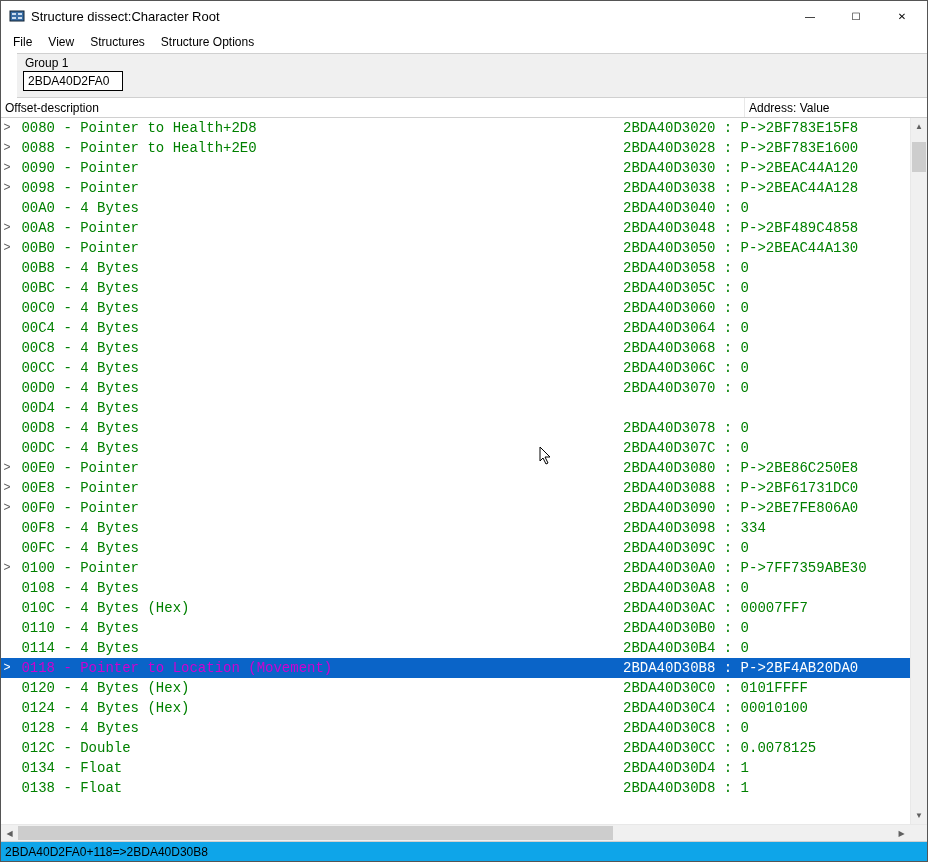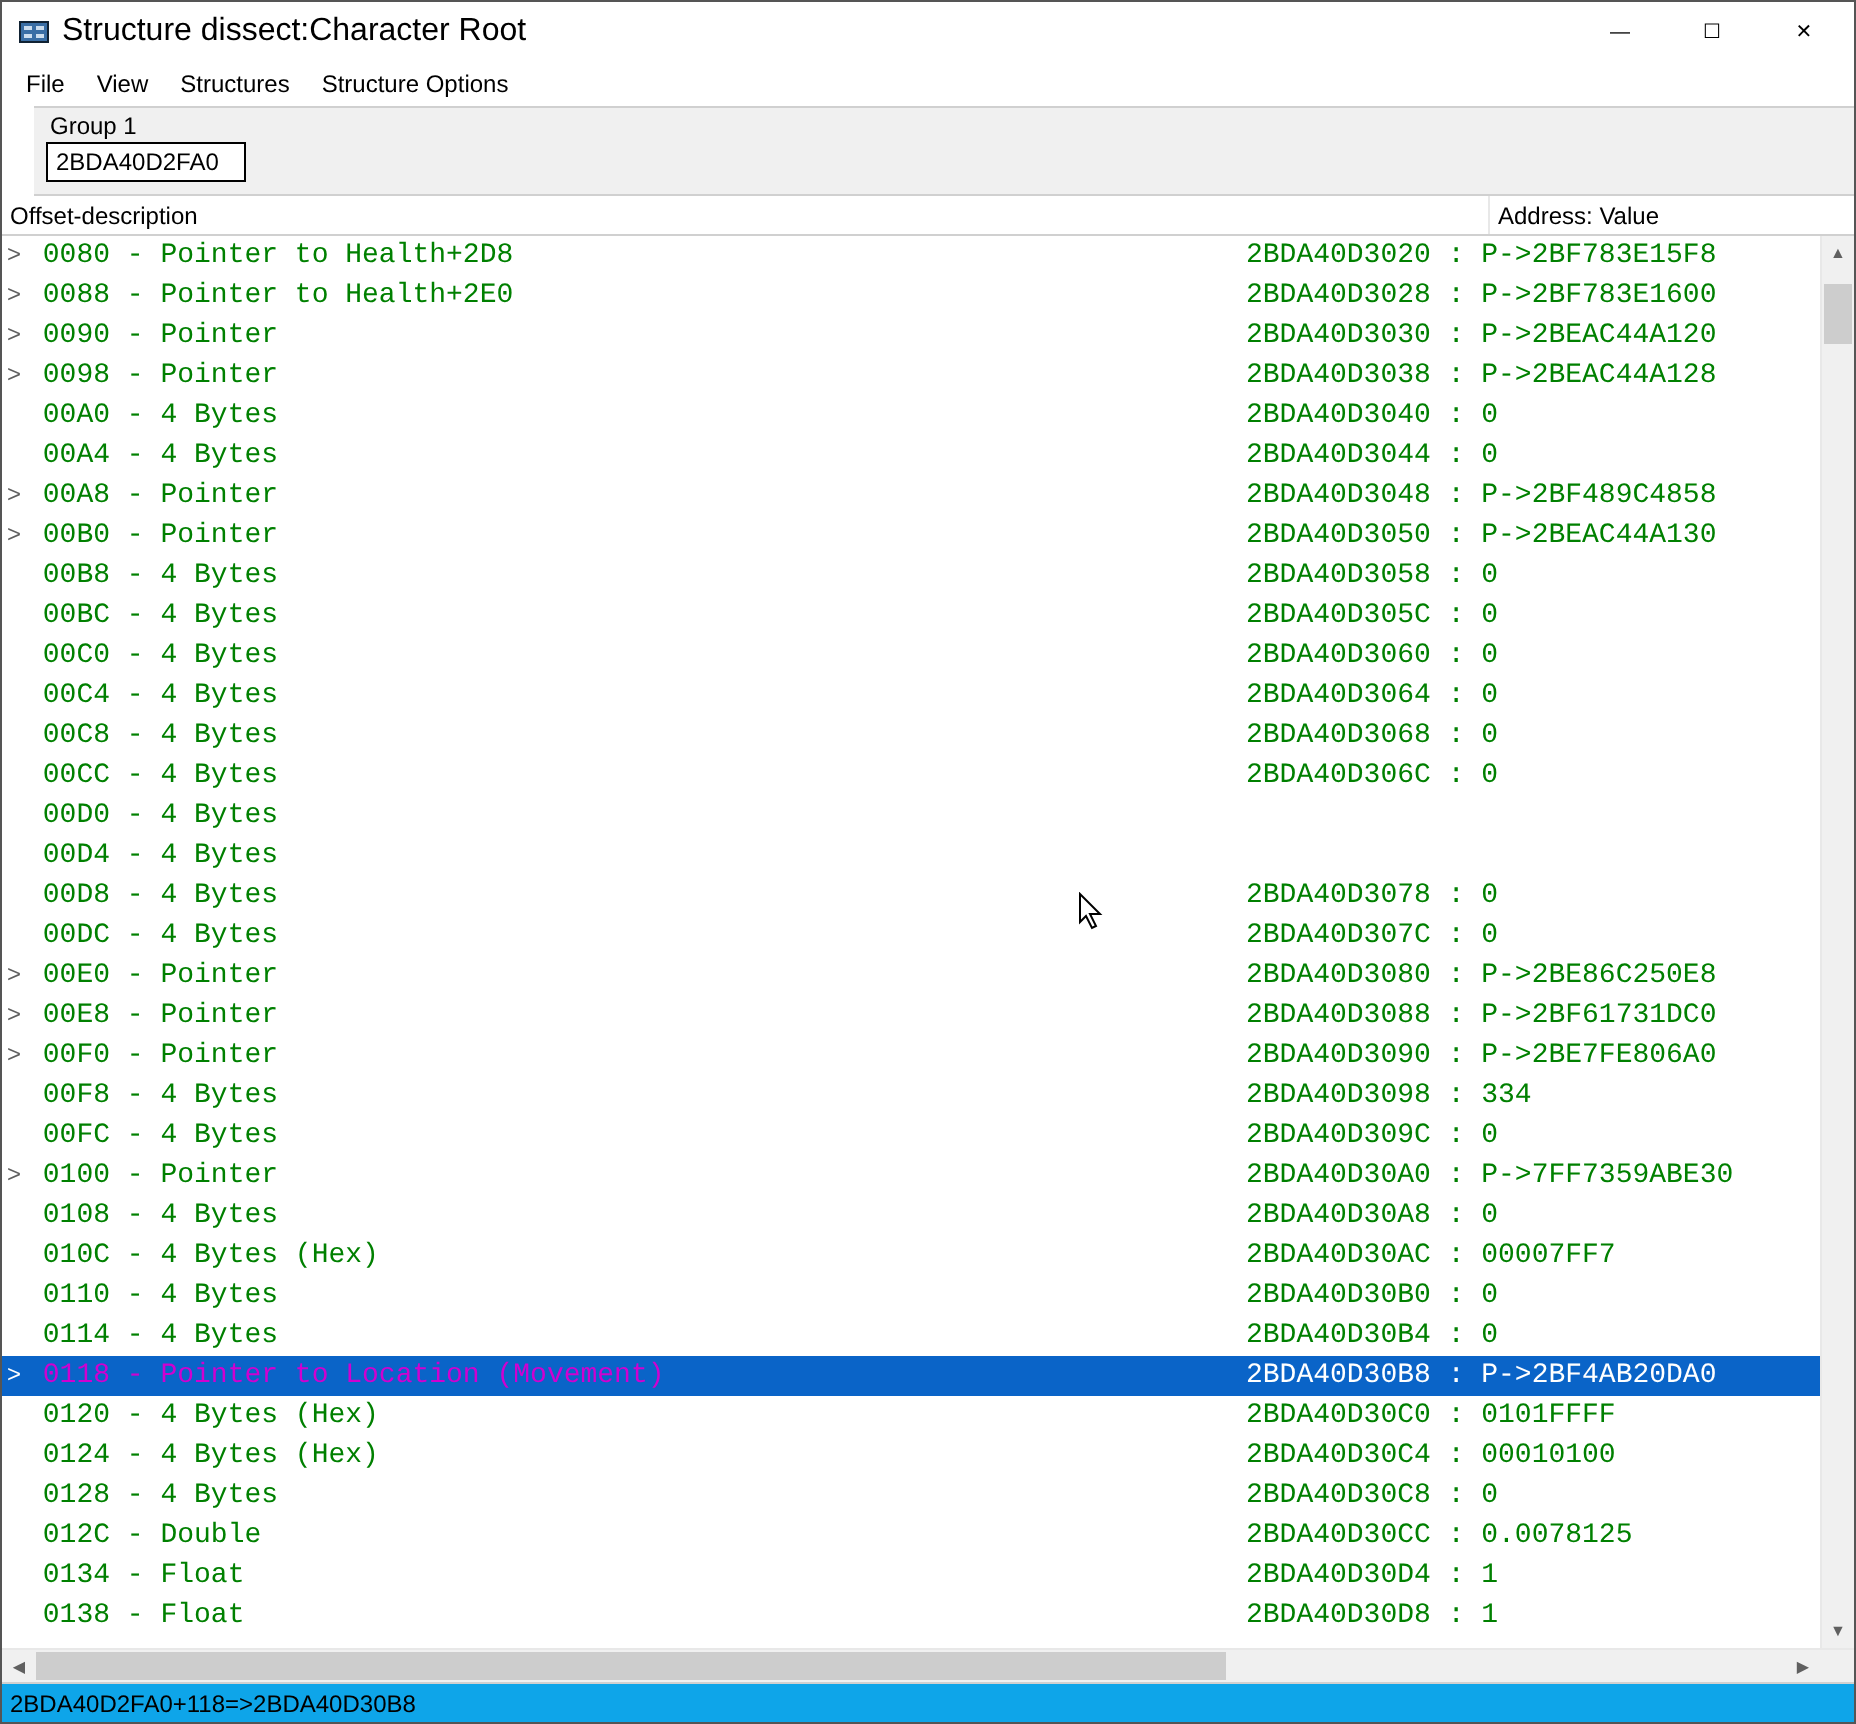--- a/index.html
+++ b/index.html
@@ -15,21 +15,21 @@
       flex-direction: column;
     }
     .titlebar {
       height: 30px;
       display: flex;
       align-items: center;
       padding: 0 2px 0 8px;
       background: #fff;
     }
     .titlebar .icon { width: 16px; height: 16px; margin-right: 6px; display:flex; align-items:center; justify-content:center;}
-    .titlebar .title { flex: 1; font-size: 16px; }
+    .titlebar .title { flex: 1; font-size: 13px; }
     .titlebar .winbtns { display: flex; }
     .titlebar .winbtn {
       width: 46px; height: 30px; display: flex; align-items: center; justify-content: center;
       font-family: "Segoe UI Symbol", sans-serif; font-size: 10px; cursor: default;
     }
 
     .menubar {
       height: 22px;
       display: flex;
       align-items: center;
@@ -188,30 +188,29 @@
   <div class="col-addrval">Address: Value</div>
 </div>
 
 <div class="content">
   <div class="rows" id="rows">
       <div class="row"><span class="exp">&gt;</span><span class="off"> 0080 - Pointer to Health+2D8</span><span class="av">2BDA40D3020 : P-&gt;2BF783E15F8</span></div>
       <div class="row"><span class="exp">&gt;</span><span class="off"> 0088 - Pointer to Health+2E0</span><span class="av">2BDA40D3028 : P-&gt;2BF783E1600</span></div>
       <div class="row"><span class="exp">&gt;</span><span class="off"> 0090 - Pointer</span><span class="av">2BDA40D3030 : P-&gt;2BEAC44A120</span></div>
       <div class="row"><span class="exp">&gt;</span><span class="off"> 0098 - Pointer</span><span class="av">2BDA40D3038 : P-&gt;2BEAC44A128</span></div>
       <div class="row"><span class="exp"> </span><span class="off"> 00A0 - 4 Bytes</span><span class="av">2BDA40D3040 : 0</span></div>
-      <div class="row"><span class="exp"> </span><span class="off"> 00A4 - 4 Bytes</span><span class="av">2BDA40D3044 : 0</span></div>
       <div class="row"><span class="exp">&gt;</span><span class="off"> 00A8 - Pointer</span><span class="av">2BDA40D3048 : P-&gt;2BF489C4858</span></div>
       <div class="row"><span class="exp">&gt;</span><span class="off"> 00B0 - Pointer</span><span class="av">2BDA40D3050 : P-&gt;2BEAC44A130</span></div>
       <div class="row"><span class="exp"> </span><span class="off"> 00B8 - 4 Bytes</span><span class="av">2BDA40D3058 : 0</span></div>
       <div class="row"><span class="exp"> </span><span class="off"> 00BC - 4 Bytes</span><span class="av">2BDA40D305C : 0</span></div>
       <div class="row"><span class="exp"> </span><span class="off"> 00C0 - 4 Bytes</span><span class="av">2BDA40D3060 : 0</span></div>
       <div class="row"><span class="exp"> </span><span class="off"> 00C4 - 4 Bytes</span><span class="av">2BDA40D3064 : 0</span></div>
       <div class="row"><span class="exp"> </span><span class="off"> 00C8 - 4 Bytes</span><span class="av">2BDA40D3068 : 0</span></div>
       <div class="row"><span class="exp"> </span><span class="off"> 00CC - 4 Bytes</span><span class="av">2BDA40D306C : 0</span></div>
-      <div class="row"><span class="exp"> </span><span class="off"> 00D0 - 4 Bytes</span></div>
+      <div class="row"><span class="exp"> </span><span class="off"> 00D0 - 4 Bytes</span><span class="av">2BDA40D3070 : 0</span></div>
       <div class="row"><span class="exp"> </span><span class="off"> 00D4 - 4 Bytes</span></div>
       <div class="row"><span class="exp"> </span><span class="off"> 00D8 - 4 Bytes</span><span class="av">2BDA40D3078 : 0</span></div>
       <div class="row"><span class="exp"> </span><span class="off"> 00DC - 4 Bytes</span><span class="av">2BDA40D307C : 0</span></div>
       <div class="row"><span class="exp">&gt;</span><span class="off"> 00E0 - Pointer</span><span class="av">2BDA40D3080 : P-&gt;2BE86C250E8</span></div>
       <div class="row"><span class="exp">&gt;</span><span class="off"> 00E8 - Pointer</span><span class="av">2BDA40D3088 : P-&gt;2BF61731DC0</span></div>
       <div class="row"><span class="exp">&gt;</span><span class="off"> 00F0 - Pointer</span><span class="av">2BDA40D3090 : P-&gt;2BE7FE806A0</span></div>
       <div class="row"><span class="exp"> </span><span class="off"> 00F8 - 4 Bytes</span><span class="av">2BDA40D3098 : 334</span></div>
       <div class="row"><span class="exp"> </span><span class="off"> 00FC - 4 Bytes</span><span class="av">2BDA40D309C : 0</span></div>
       <div class="row"><span class="exp">&gt;</span><span class="off"> 0100 - Pointer</span><span class="av">2BDA40D30A0 : P-&gt;7FF7359ABE30</span></div>
       <div class="row"><span class="exp"> </span><span class="off"> 0108 - 4 Bytes</span><span class="av">2BDA40D30A8 : 0</span></div>

